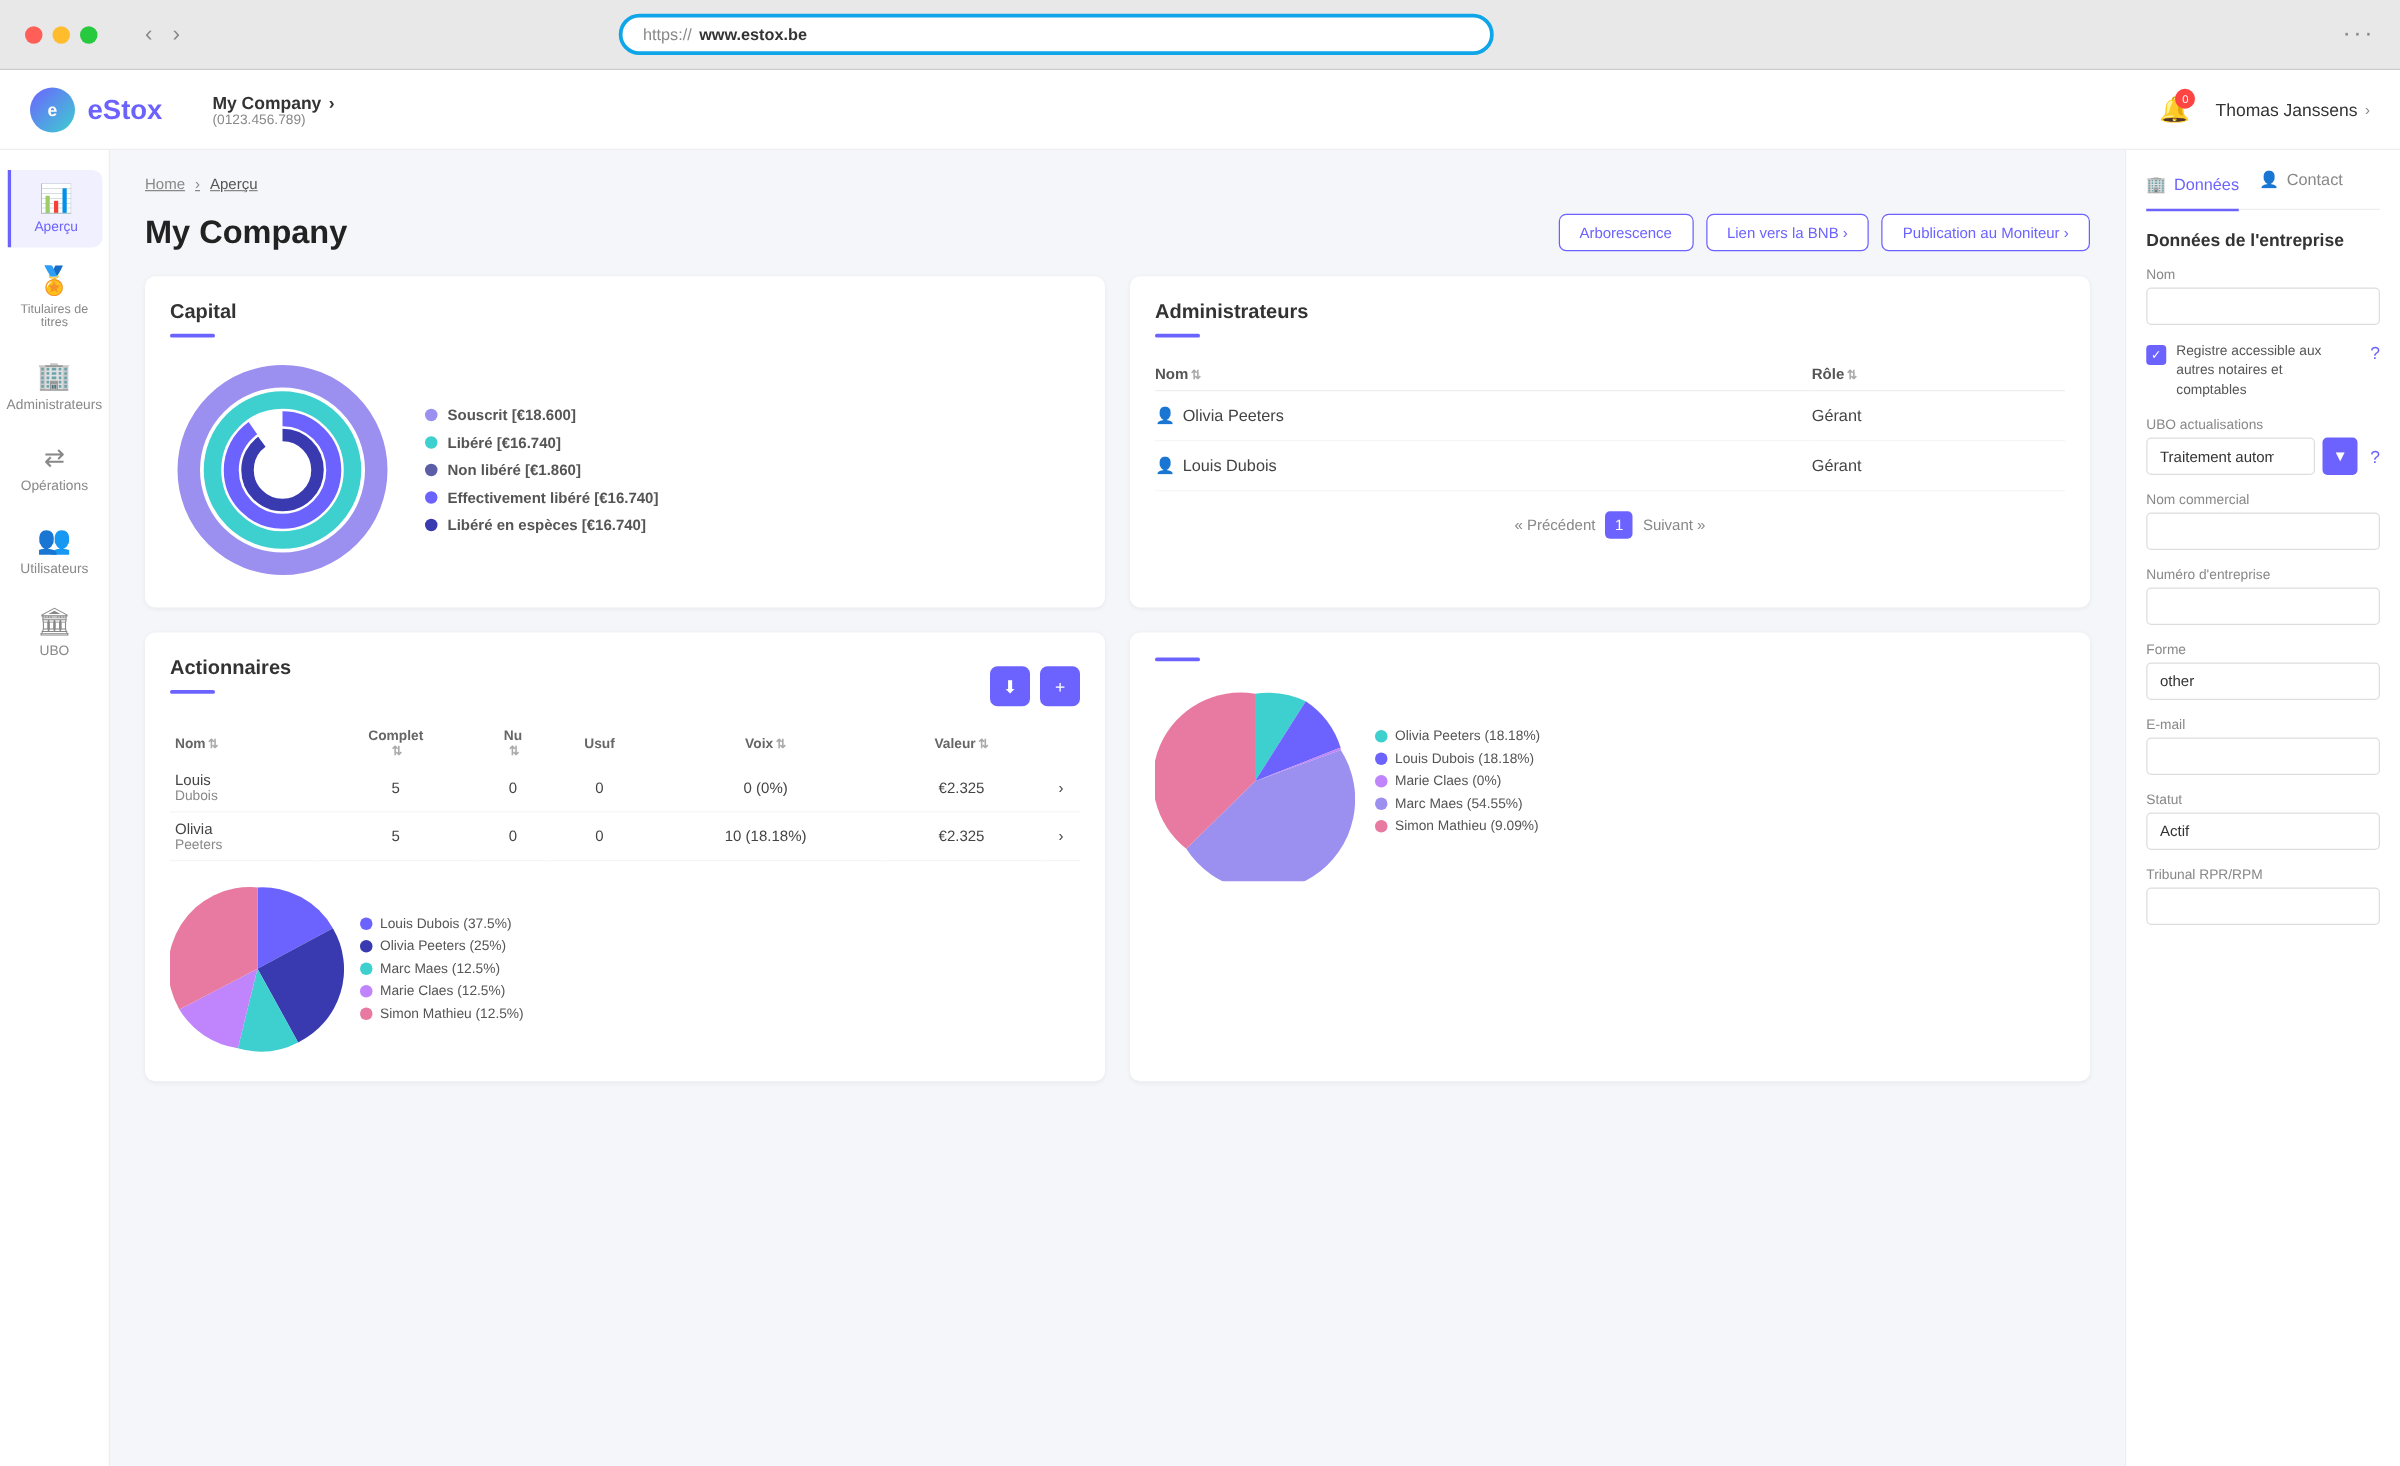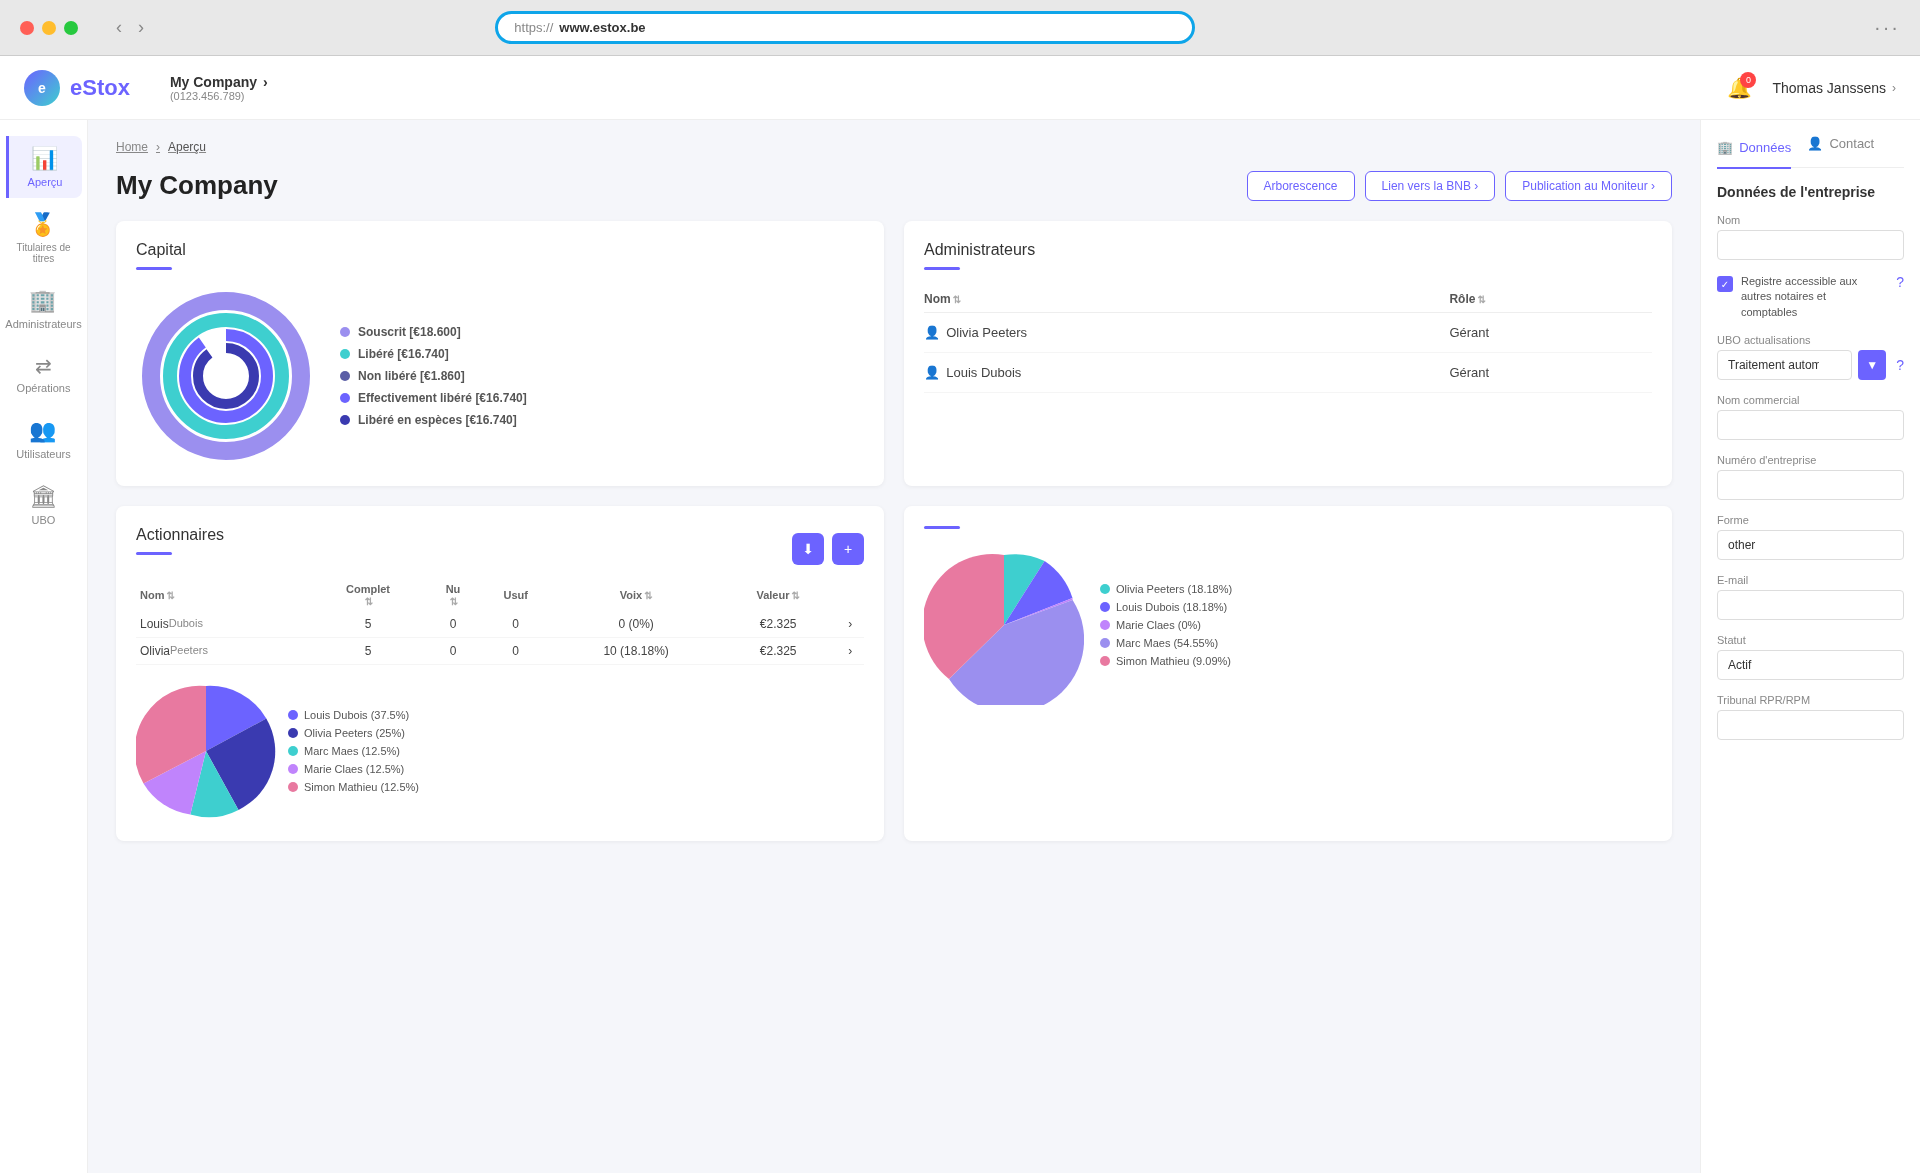--- a/index.html
+++ b/index.html
@@ -113,21 +113,21 @@
     .header-actions { display: flex; gap: 10px; }
     .action-btn {
       border: 1.5px solid #6c63ff; background: white; color: #6c63ff;
       padding: 7px 16px; border-radius: 6px; font-size: 12px; cursor: pointer;
       white-space: nowrap;
     }
 
     
     .cards-row { display: grid; grid-template-columns: 1fr 1fr; gap: 20px; margin-bottom: 20px; }
     .card { background: white; border-radius: 8px; padding: 20px; box-shadow: 0 1px 4px rgba(0,0,0,0.06); }
-    .card-title { font-size: 16px; font-weight: 400; color: #333; margin-bottom: 8px; }
+    .card-title { font-size: 16px; font-weight: 700; color: #333; margin-bottom: 8px; }
     .card-underline { height: 3px; width: 36px; background: #6c63ff; border-radius: 2px; margin-bottom: 16px; }
 
     
     .capital-content { display: flex; align-items: center; gap: 24px; font-weight: bold; }
     .donut-chart { position: relative; width: 180px; height: 180px; flex-shrink: 0; }
     .capital-legend { display: flex; flex-direction: column; gap: 8px; }
     .legend-item { display: flex; align-items: center; gap: 8px; font-size: 12px; color: #555; }
     .legend-dot { width: 10px; height: 10px; border-radius: 50%; flex-shrink: 0; }
 
     
@@ -145,21 +145,21 @@
 
     
     .section-header { display: flex; align-items: center; justify-content: space-between; margin-bottom: 8px; }
     .section-actions { display: flex; gap: 8px; }
     .icon-btn { background: #6c63ff; color: white; border: none; border-radius: 6px; width: 32px; height: 32px; display: flex; align-items: center; justify-content: center; cursor: pointer; font-size: 14px; }
     .shareholders-table { width: 100%; border-collapse: collapse; font-size: 12px; }
     .shareholders-table th { color: #666; font-size: 11px; font-weight: 600; padding: 4px; }
     .shareholders-table th.left { text-align: left; }
     .shareholders-table td { padding: 6px 4px; text-align: center; color: #444; border-bottom: 1px solid #f5f5f5; }
     .shareholders-table td.left { text-align: left; }
-    .sh-name-group { display: flex; flex-direction: row; }
+    .sh-name-group { display: flex; flex-direction: column; }
     .sh-first { font-weight: 500; }
     .sh-last { color: #888; font-size: 11px; }
     .sh-arrow { color: #6c63ff; cursor: pointer; }
 
     
     .pie-area { display: flex; align-items: center; gap: 12px; margin-top: 12px; }
     .pie-legend { display: flex; flex-direction: column; gap: 6px; }
     .pie-legend-item { display: flex; align-items: center; gap: 6px; font-size: 11px; color: #555; }
 
     
@@ -345,20 +345,25 @@
               <tr>
                 <td><span class="person-icon">👤</span>Olivia Peeters</td>
                 <td>Gérant</td>
               </tr>
               <tr>
                 <td><span class="person-icon">👤</span>Louis Dubois</td>
                 <td>Gérant</td>
               </tr>
             </tbody>
           </table>
+          <div class="pagination">
+            <span class="page-link">« Précédent</span>
+            <span class="page-num">1</span>
+            <span class="page-link">Suivant »</span>
+          </div>
         </div>
       </div>
 
       <div class="bottom-row">
 
         <div class="card">
           <div class="section-header">
             <div>
               <div class="card-title">Actionnaires</div>
               <div class="card-underline"></div>

